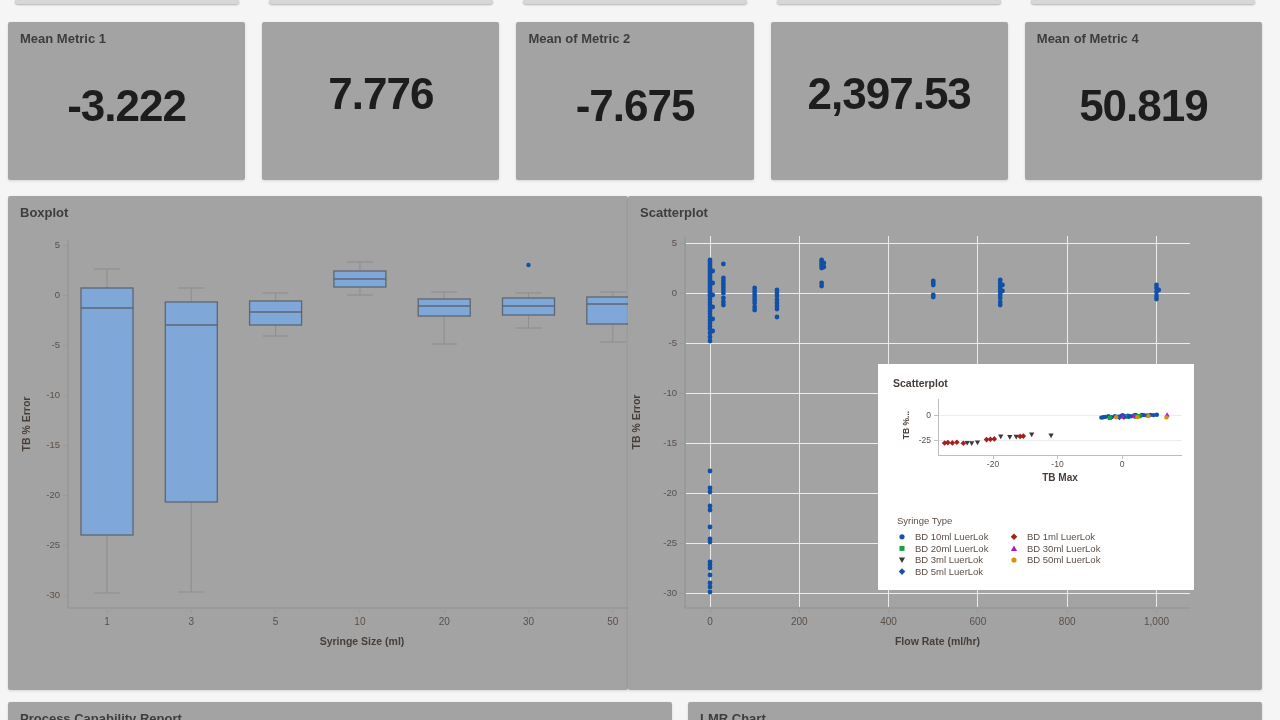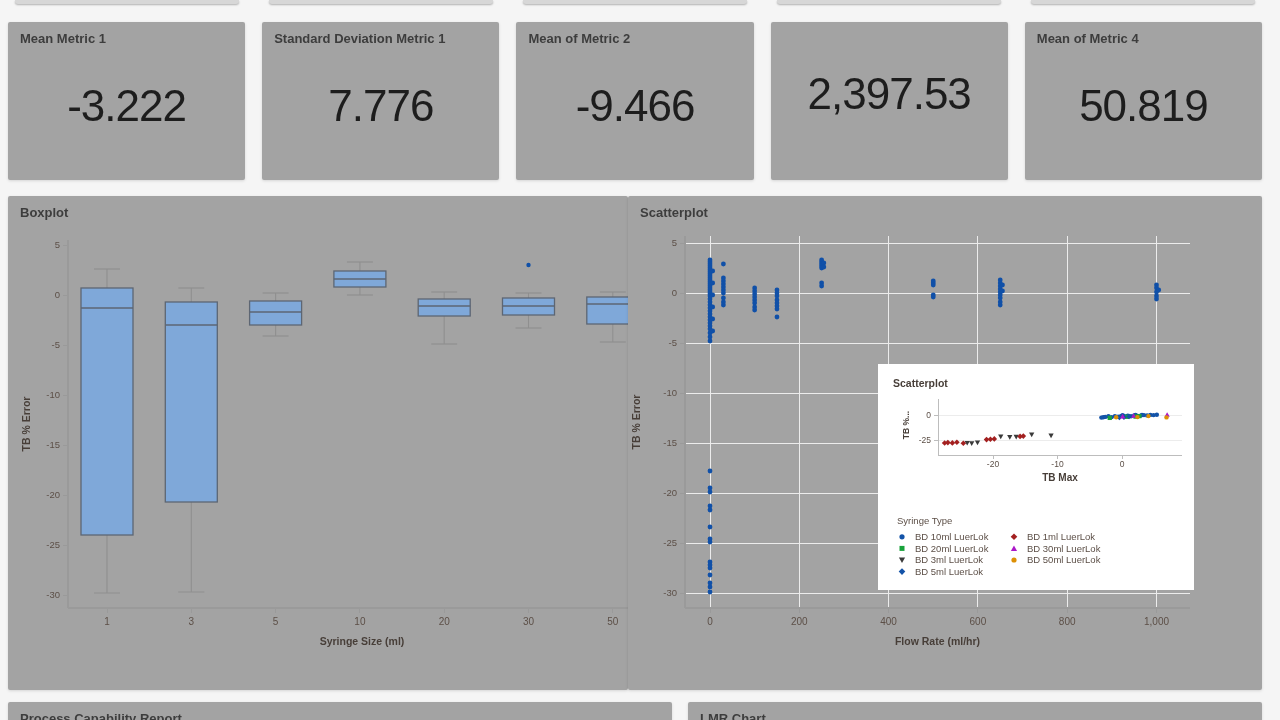--- a/index.html
+++ b/index.html
@@ -14,21 +14,21 @@
   .strip:nth-child(4){left:777px;width:224px;}
   .strip:nth-child(5){left:1031px;width:224px;}
   .card{background:#a3a3a3;border-radius:2px;box-shadow:0 1px 3px rgba(0,0,0,.13);}
   .cards-row{position:absolute;left:8px;top:22px;width:1254px;height:158px;
              display:flex;gap:17px;}
   .metric-card{flex:1;display:flex;flex-direction:column;}
   .card-title{font-size:13px;font-weight:bold;color:#3d3d3d;padding:9px 12px 0 12px;
               white-space:nowrap;overflow:hidden;}
   .metric-value-wrap{flex:1;display:flex;align-items:center;justify-content:center;
                      padding-bottom:14px;}
-  .metric-value{font-size:44px;font-weight:normal;color:#1d1d1d;letter-spacing:-1px;}
+  .metric-value{font-size:44px;font-weight:bold;color:#1d1d1d;letter-spacing:-1px;}
   .charts-row{position:absolute;left:8px;top:196px;width:1254px;height:494px;
               display:flex;}
   .chart-panel{position:relative;overflow:hidden;}
   .chart-panel.left{width:664px;}
   .chart-panel.right{width:679px;}
   .chart-panel .card-title{position:absolute;left:0;top:0;z-index:2;}
   .chart-panel svg{position:absolute;left:0;top:0;}
   .bottom-row{position:absolute;left:8px;top:702px;width:1254px;height:60px;
               display:flex;gap:16px;}
   .bottom-card.left{width:664px;}
@@ -49,29 +49,28 @@
   </div>
 
   <div class="cards-row">
     <div class="card metric-card">
       <div class="card-title">Mean Metric 1</div>
       <div class="metric-value-wrap">
         <div class="metric-value">-3.222</div>
       </div>
     </div>
     <div class="card metric-card">
-      <div class="card-title">Standard Deviation Metric 1</div>
       <div class="metric-value-wrap">
         <div class="metric-value">7.776</div>
       </div>
     </div>
     <div class="card metric-card">
       <div class="card-title">Mean of Metric 2</div>
       <div class="metric-value-wrap">
-        <div class="metric-value">-9.466</div>
+        <div class="metric-value">-7.675</div>
       </div>
     </div>
     <div class="card metric-card">
       <div class="metric-value-wrap">
         <div class="metric-value">2,397.53</div>
       </div>
     </div>
     <div class="card metric-card">
       <div class="card-title">Mean of Metric 4</div>
       <div class="metric-value-wrap">

